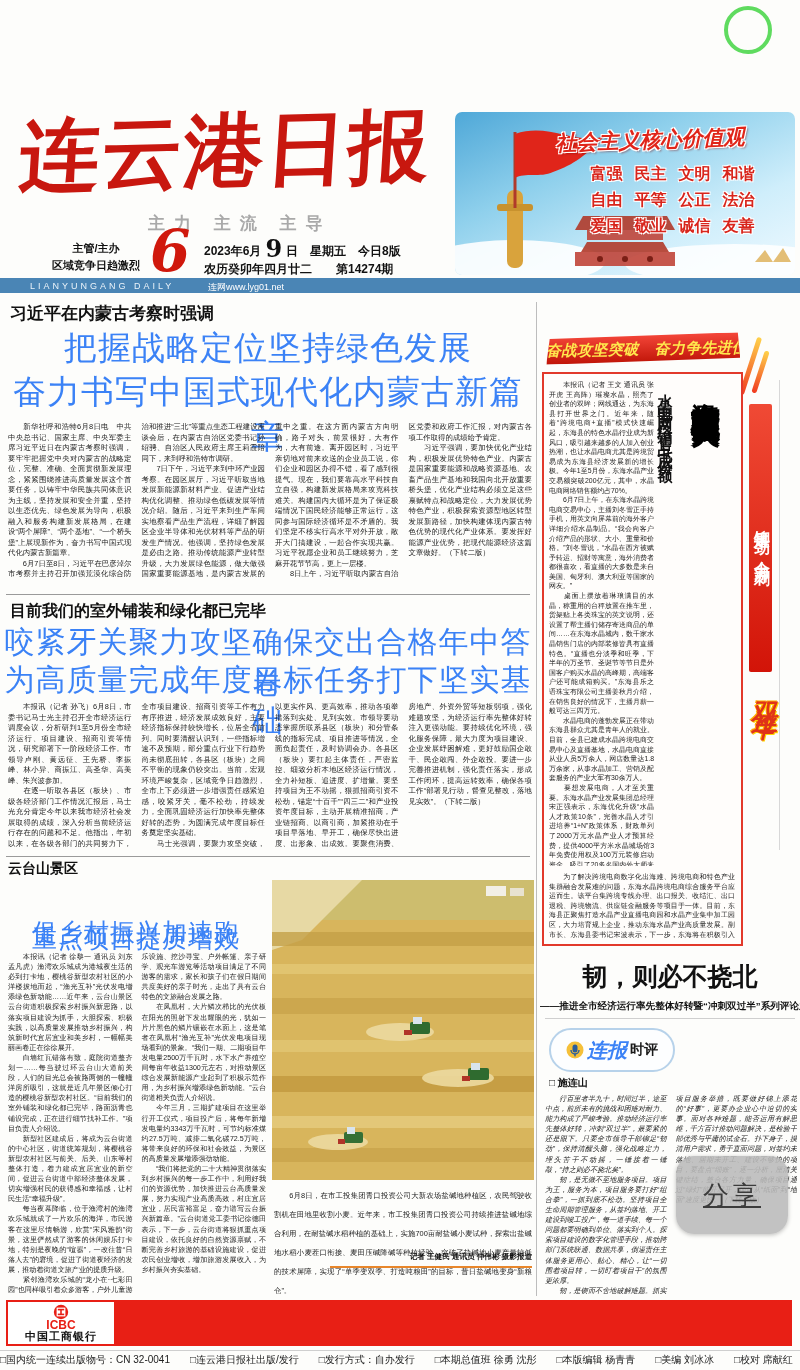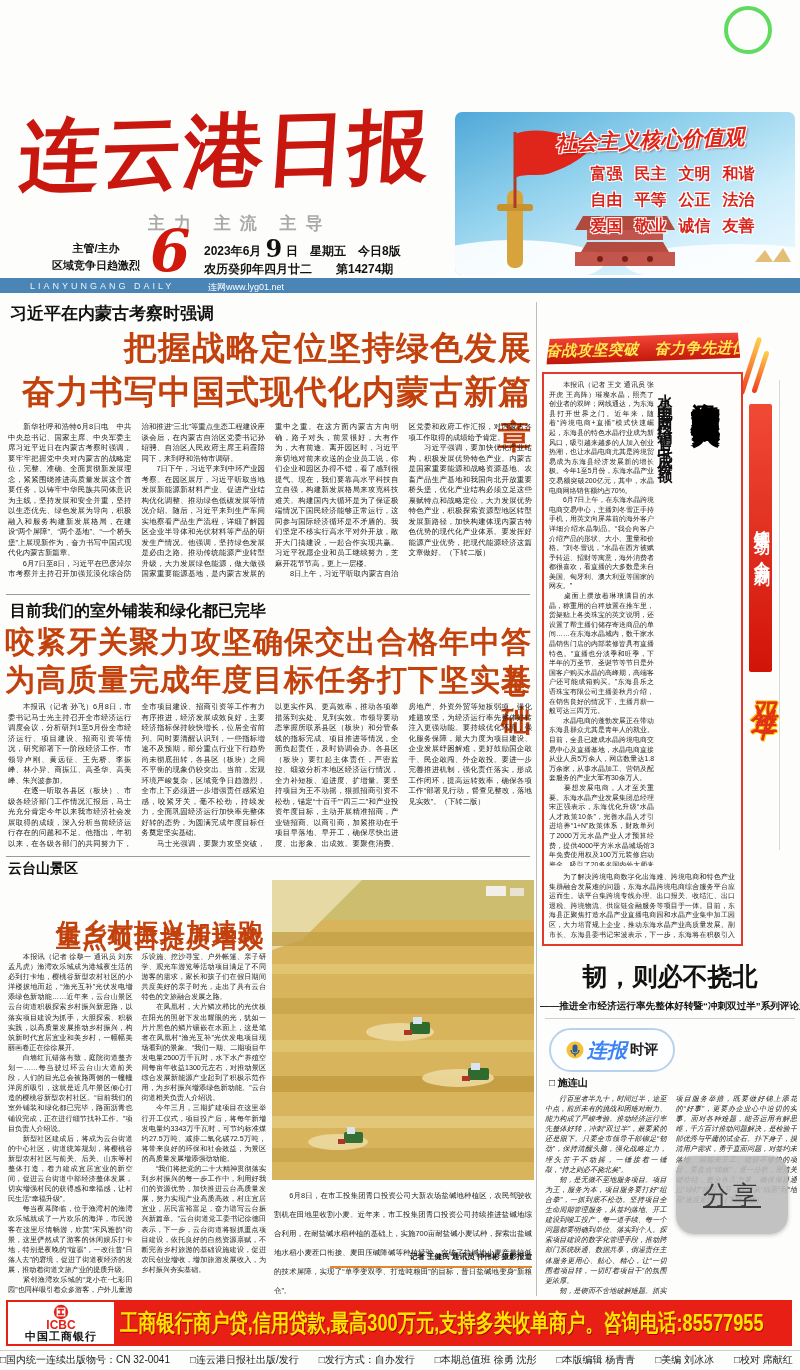--- a/index.html
+++ b/index.html
@@ -28,21 +28,21 @@
     text-shadow:1px 1px 0 #fff,-1px -1px 0 #fff,1px -1px 0 #fff,-1px 1px 0 #fff,2px 2px 2px rgba(120,0,0,.4);}
   .vb-row{position:absolute;left:105px;width:225px;text-align:center;font-size:16px;font-weight:900;
     color:#d8251c;white-space:nowrap;
     text-shadow:1px 1px 0 #fff,-1px -1px 0 #fff,1px -1px 0 #fff,-1px 1px 0 #fff;}
   .vb-row span{margin:0 6px;}
   
   .hrule{border-top:1px solid #9a9a9a;height:0;}
   .vrule{border-left:1px solid #bdbdbd;width:0;}
   
   .kicker{font-family:"DejaVu Serif",serif;font-weight:bold;}
-  .headline{font-weight:700;text-align:right;letter-spacing:1px;color:#c2410c;}
+  .headline{font-weight:400;text-align:center;letter-spacing:1px;color:#3b82f6;}
   .bodytext{white-space:pre-wrap;text-align:justify;overflow:hidden;column-fill:auto;color:#1c1c1c;}
   .c4{column-count:4;column-gap:10px;font-size:7.4px;line-height:10.5px;}
   .c2{column-count:2;column-gap:9px;font-size:7.1px;line-height:10.1px;}
   
   .flagbanner{left:546px;top:334px;width:194px;height:29px;
     background:linear-gradient(180deg,#f5473a,#c01508);color:#ffe84d;font-size:15px;
     font-weight:900;font-style:italic;text-align:center;line-height:29px;white-space:nowrap;
     clip-path:polygon(2% 12%,99% 0,100% 88%,0 100%);transform:rotate(-1deg);letter-spacing:0.5px;}
   .redbox{left:542px;top:372px;width:201px;height:574px;border:2px solid #e2392b;box-sizing:border-box;background:#fffdfb;}
   .crystal-body{left:549px;top:380px;width:105px;height:486px;font-size:6.9px;line-height:9.6px;}
@@ -262,19 +262,16 @@
     <svg width="16" height="16" viewBox="0 0 20 20">
       <circle cx="10" cy="10" r="9" fill="#e81f15"></circle>
       <rect x="4.5" y="4.5" width="11" height="11" fill="#fff"></rect>
       <rect x="6" y="6" width="8" height="2" fill="#e81f15"></rect>
         <rect x="9" y="7.5" width="2" height="5" fill="#e81f15"></rect>
         <rect x="6" y="12" width="8" height="2" fill="#e81f15"></rect>
     </svg>
     <span class="en">ICBC</span>
     <span class="cn">中国工商银行</span>
   </div>
-  <div class="ad-main">
-    <span>工商银行商户贷,信用贷款,最高300万元,支持多类收单商户。咨询电话:85577955</span>
-  </div>
 </div>
 
 <div class="abs hrule" style="left:0;top:1350px;width:800px;border-top-color:#cfcfcf;"></div>
 <div class="abs footer">□国内统一连续出版物号：CN 32-0041　　□连云港日报社出版/发行　　□发行方式：自办发行　　□本期总值班 徐勇 沈彤　　□本版编辑 杨青青　　□美编 刘冰冰　　□校对 席献红　　□组版 杨荣</div>
 
 </body></html>

